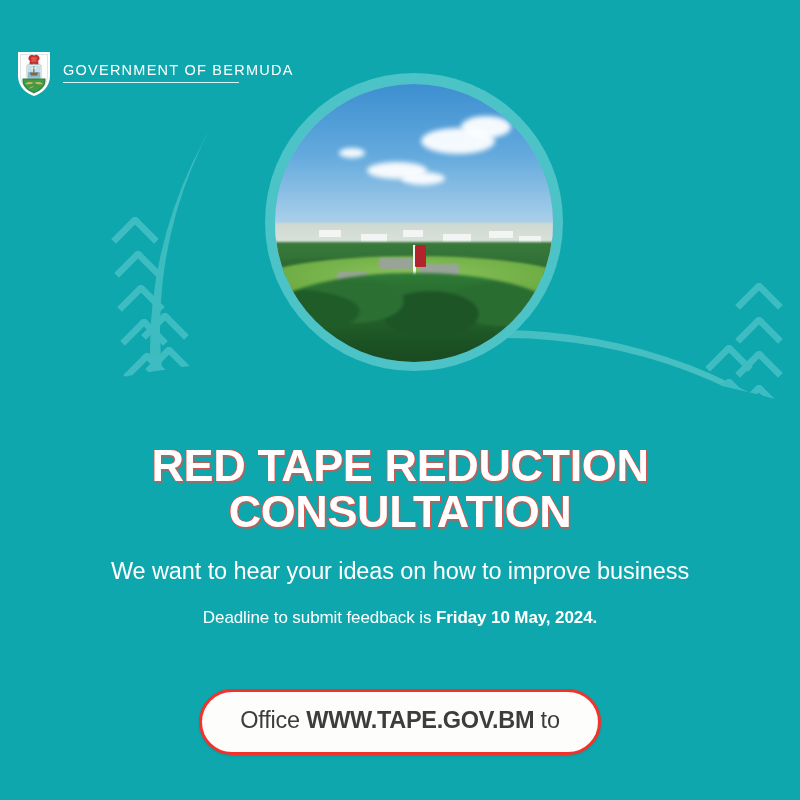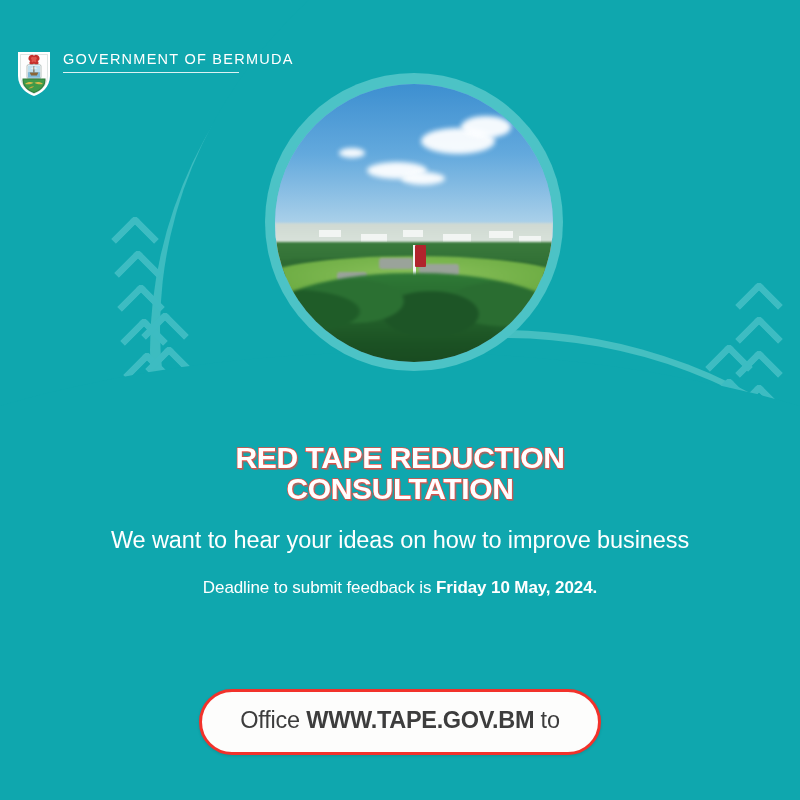--- a/index.html
+++ b/index.html
@@ -169,21 +169,21 @@
       radial-gradient(ellipse at 78% 24%, #2a6d31 0 16%, transparent 17%),
       radial-gradient(ellipse at 93% 38%, #1f5c28 0 16%, transparent 17%),
       linear-gradient(180deg,#2f7a36 0%, #1b5123 55%, #143f1b 100%);
     border-radius:48% 48% 0 0;
     filter:blur(1.4px);
   }
 
   
   #logo{
     position:absolute; left:16px; top:50px; display:flex;
-    gap:11px; z-index:30;
+    align-items:center; gap:11px; z-index:30;
   }
   #crest{ width:36px; height:48px; flex:0 0 auto; }
   #logo-text{ padding-top:2px; }
   #gov-line{
     color:#ffffff; font-size:14.5px; letter-spacing:1.25px;
     font-weight:400; white-space:nowrap; line-height:1.1;
   }
   #gov-rule{
     height:1px; background:rgba(255,255,255,.85);
     margin:4px 0 4px; width:176px;
@@ -192,21 +192,21 @@
     color:#ffffff; font-size:12.5px; font-weight:700;
     letter-spacing:.25px; white-space:nowrap;
   }
 
   
   #content{
     position:absolute; left:0; right:0; top:443px; z-index:25;
     text-align:center; padding:0 34px;
   }
   #headline{
-    font-size:30px; font-weight:700; line-height:1.02;
+    font-size:45px; font-weight:700; line-height:1.02;
     letter-spacing:-.4px; color:#ffffff;
     -webkit-text-stroke:1.4px #ec4b41;
     paint-order:stroke fill;
     text-shadow:1.6px 1.6px 0 rgba(236,75,65,.55);
   }
   #headline .l2{ display:block; }
   #subline{
     margin-top:20px; color:#ffffff; font-size:23.5px;
     line-height:1.42; font-weight:400; letter-spacing:-.1px;
   }

